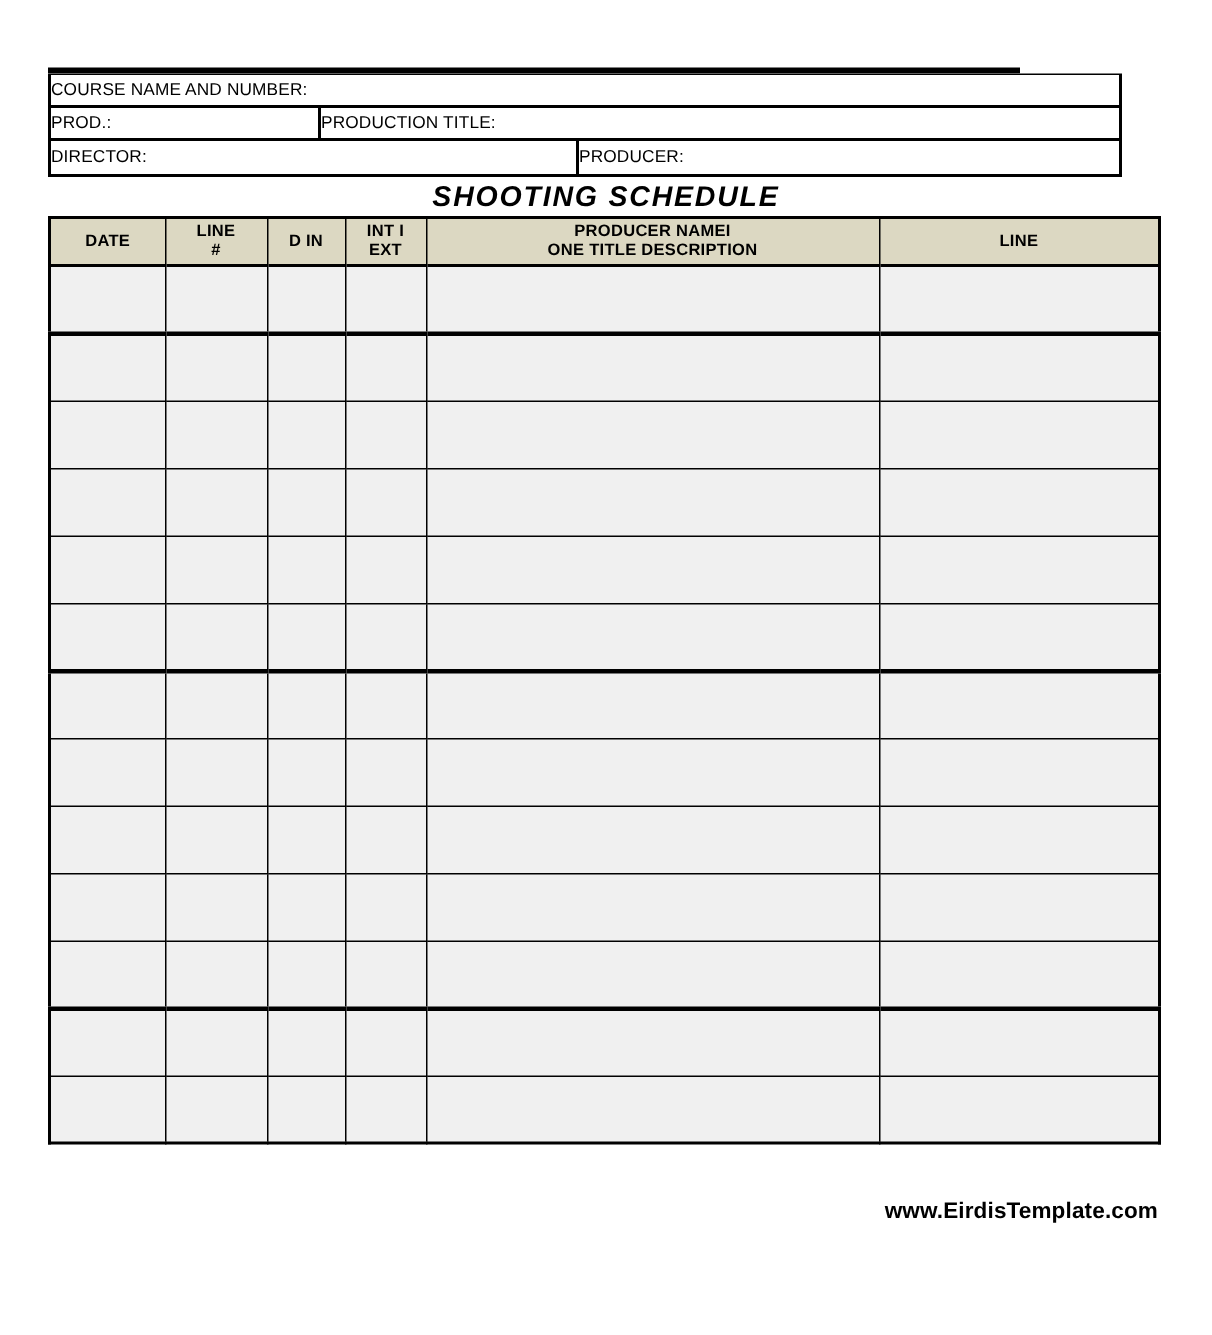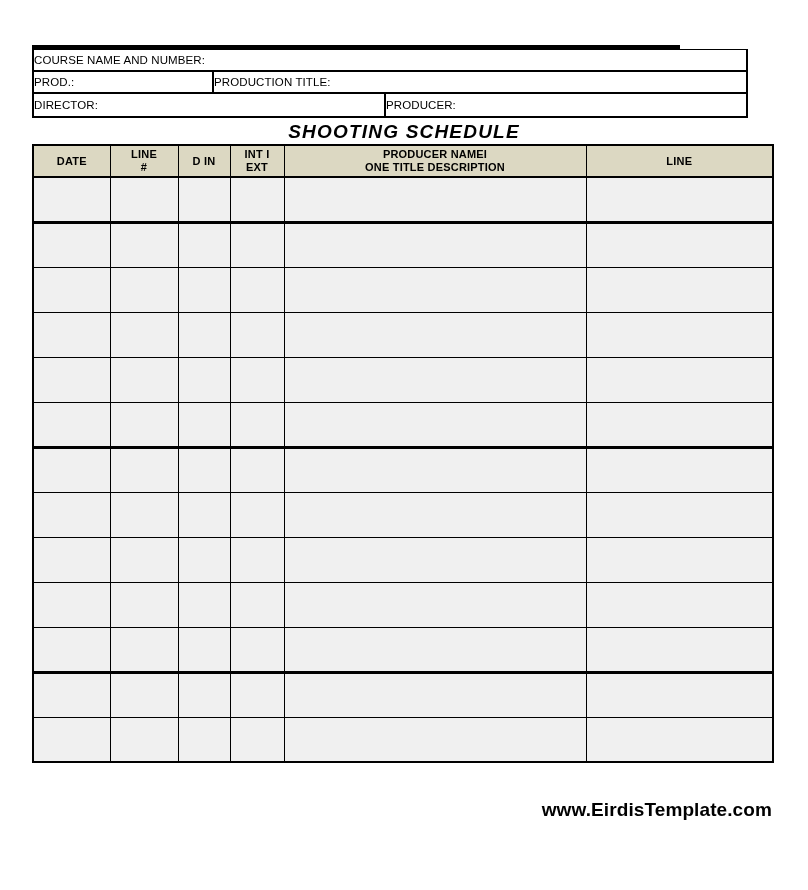--- a/index.html
+++ b/index.html
@@ -134,21 +134,21 @@
   col.c-loc   { width: 302px; }
   col.c-cast  { width: 187px; }
 
   .hdr-line { display: block; }
 
   
   .footer {
     position: absolute;
     right: 36px;
     top: 799px;
-    font-size: 19px;
+    font-size: 15px;
     font-weight: bold;
     letter-spacing: 0.1px;
     white-space: nowrap;
   }
 </style>
 </head>
 <body>
 
 <div class="page">
 

